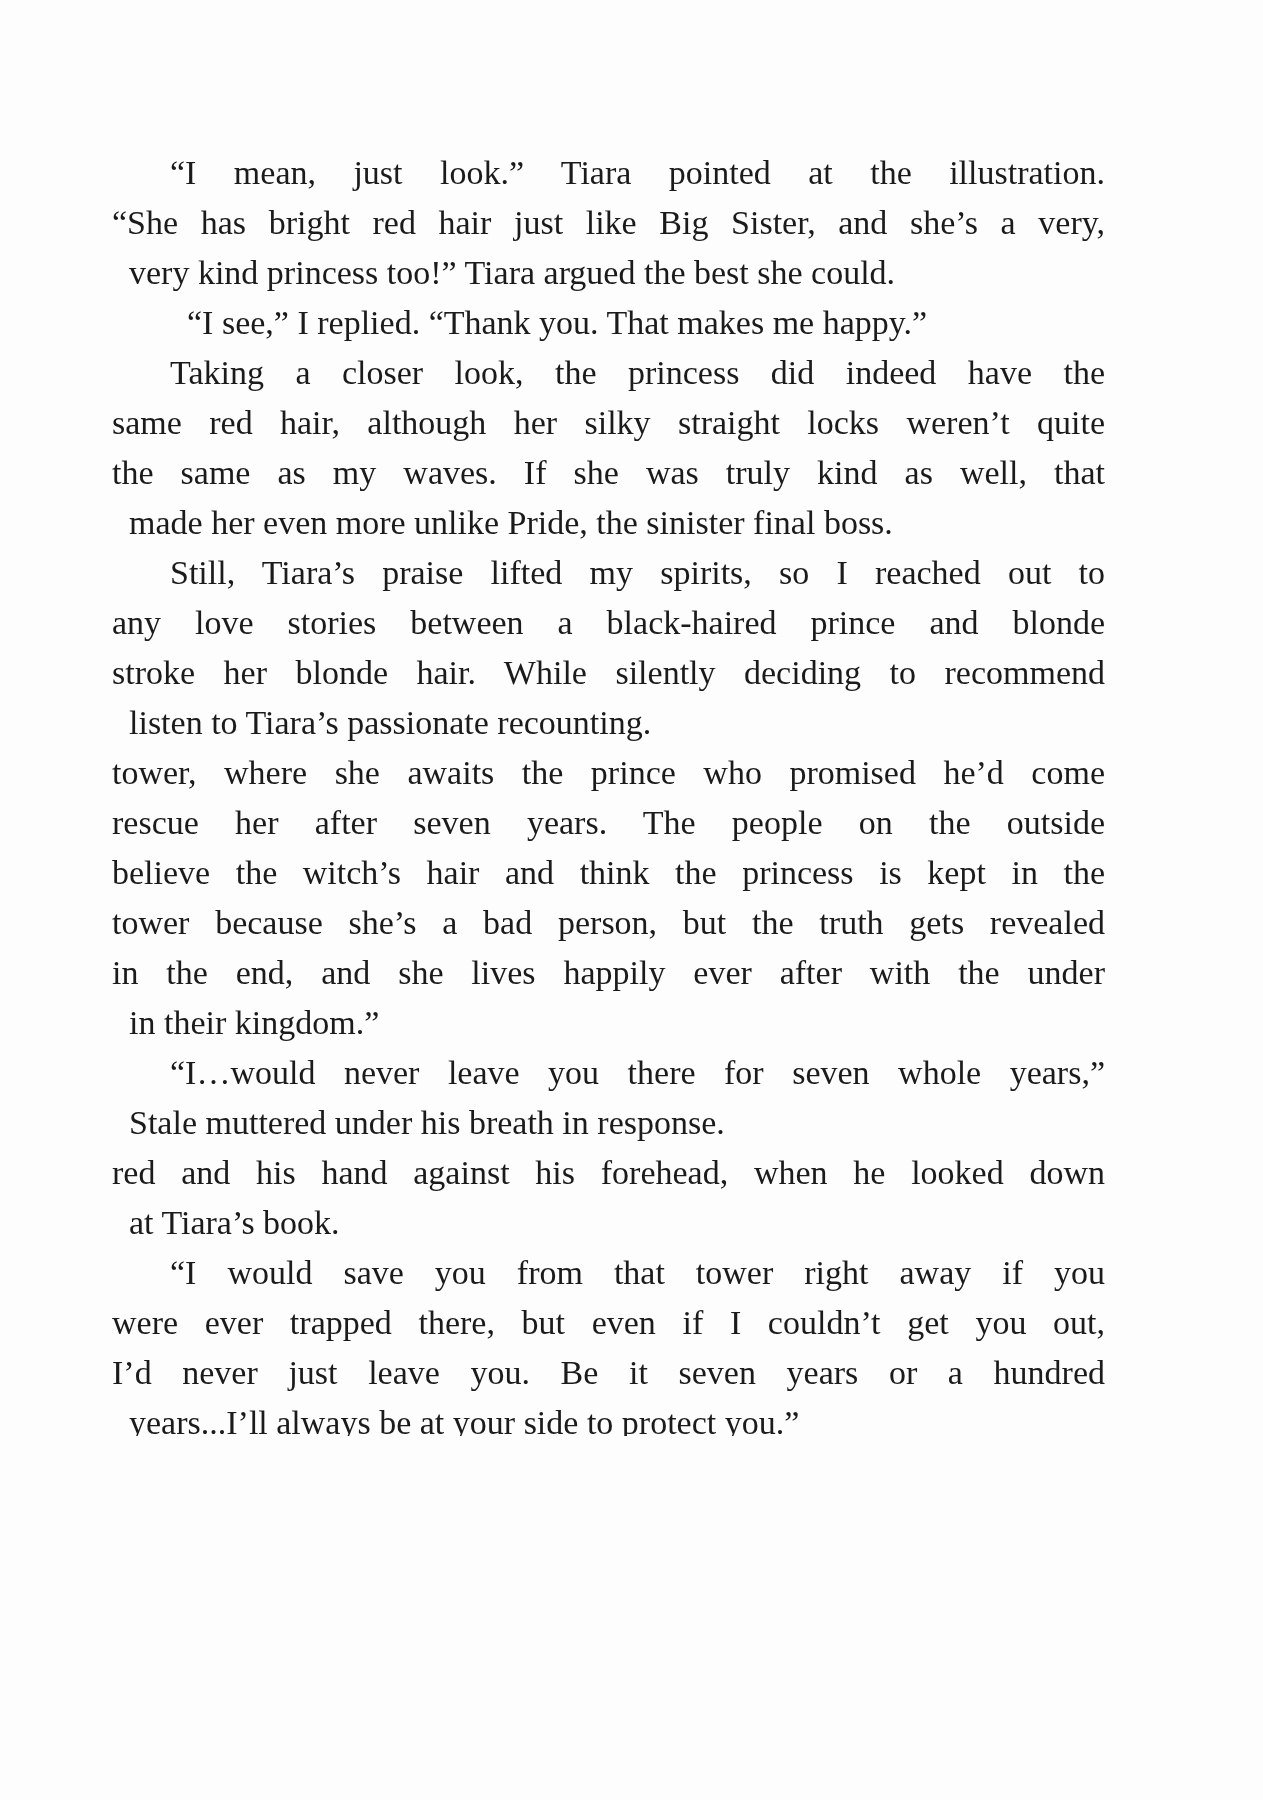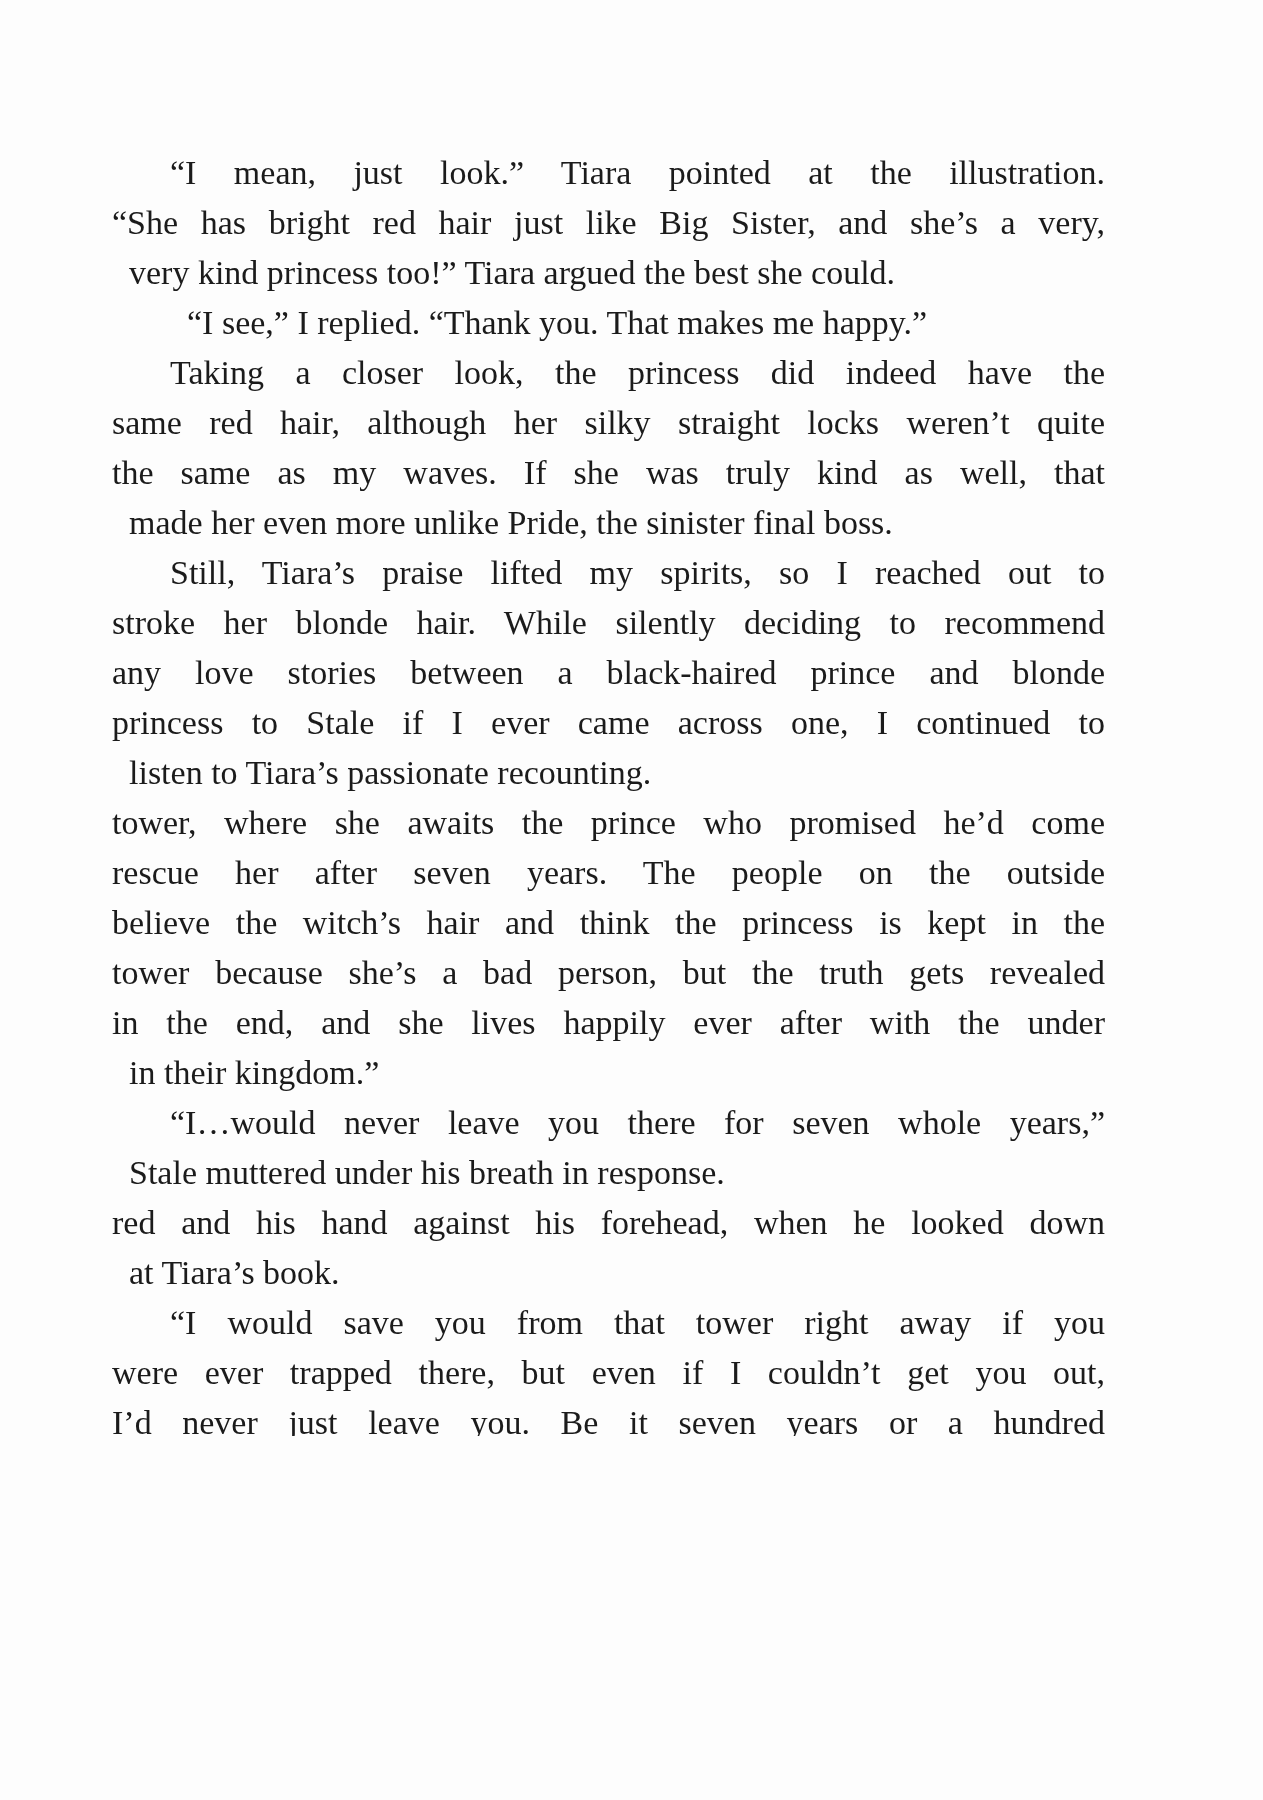--- a/index.html
+++ b/index.html
@@ -54,23 +54,22 @@
   <div class="text-block">
       <div class="line indent">“I mean, just look.” Tiara pointed at the illustration.</div>
       <div class="line">“She has bright red hair just like Big Sister, and she’s a very,</div>
       <div class="line end">very kind princess too!” Tiara argued the best she could.</div>
       <div class="line indent end">“I see,” I replied. “Thank you. That makes me happy.”</div>
       <div class="line indent">Taking a closer look, the princess did indeed have the</div>
       <div class="line">same red hair, although her silky straight locks weren’t quite</div>
       <div class="line">the same as my waves. If she was truly kind as well, that</div>
       <div class="line end">made her even more unlike Pride, the sinister final boss.</div>
       <div class="line indent">Still, Tiara’s praise lifted my spirits, so I reached out to</div>
+      <div class="line">any love stories between a black-haired prince and blonde</div>
       <div class="line">stroke her blonde hair. While silently deciding to recommend</div>
-      <div class="line">any love stories between a black-haired prince and blonde</div>
-      <div class="line">princess to Stale if I ever came across one, I continued to</div>
       <div class="line end">listen to Tiara’s passionate recounting.</div>
       <div class="line">tower, where she awaits the prince who promised he’d come</div>
       <div class="line">rescue her after seven years. The people on the outside</div>
       <div class="line">believe the witch’s hair and think the princess is kept in the</div>
       <div class="line">tower because she’s a bad person, but the truth gets revealed</div>
       <div class="line">in the end, and she lives happily ever after with the under</div>
       <div class="line end">in their kingdom.”</div>
       <div class="line indent">“I…would never leave you there for seven whole years,”</div>
       <div class="line end">Stale muttered under his breath in response.</div>
       <div class="line">red and his hand against his forehead, when he looked down</div>

